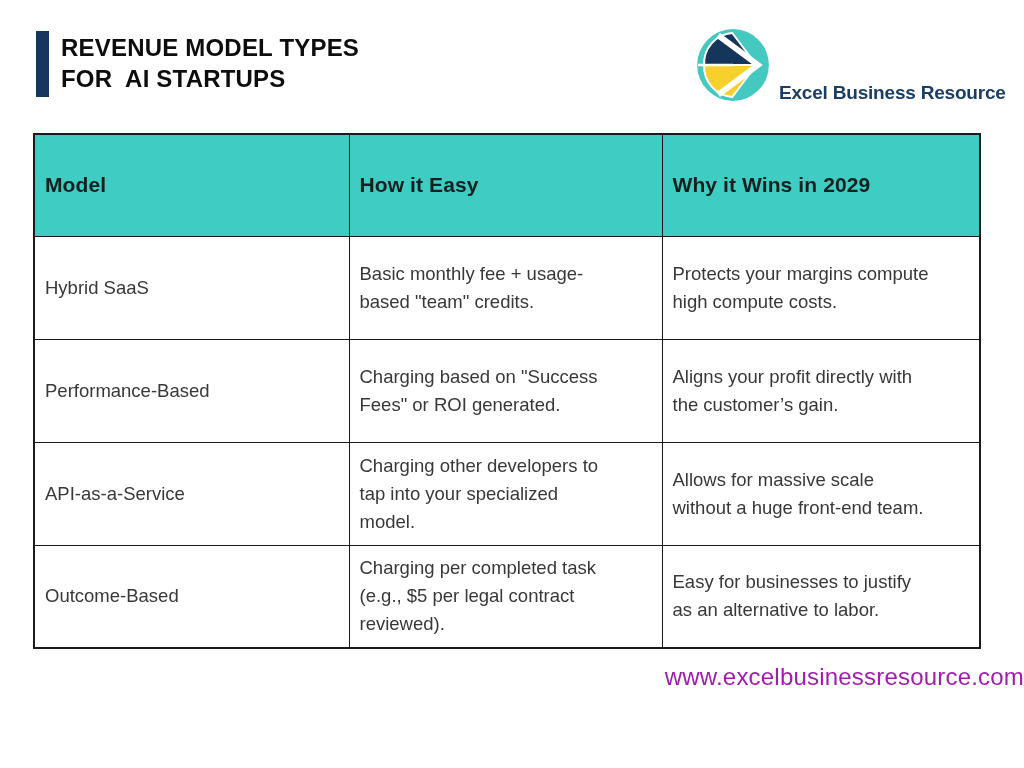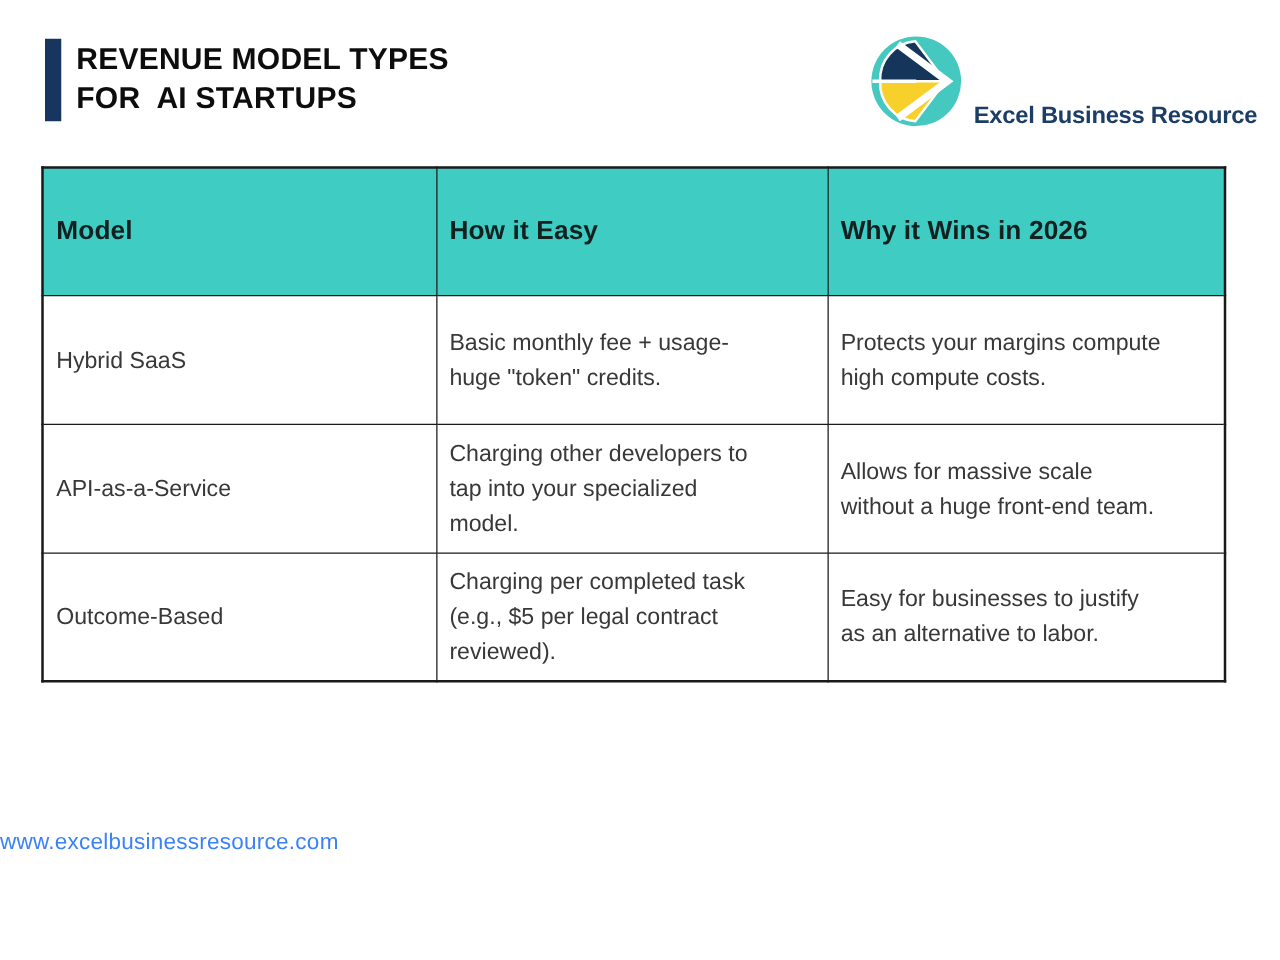--- a/index.html
+++ b/index.html
@@ -60,22 +60,22 @@
   .revenue-table td {
     height: 103px;
     font-size: 18.5px; font-weight: 400; color: #383838;
     line-height: 28px;
     white-space: pre-line;
   }
 
   
   .footer-url {
     position: absolute; left: 0; top: 663px; width: 1024px;
-    text-align: left;
-    font-size: 18px; color: #3b82f6; letter-spacing: 0.2px;
+    text-align: right;
+    font-size: 24px; color: #a21caf; letter-spacing: 0.2px;
   }
 </style>
 </head>
 <body>
 
 <div class="top-header">
   <div class="accent-bar"></div>
   <h1 class="page-title">REVENUE MODEL TYPES
 FOR  AI STARTUPS</h1>
 
@@ -94,30 +94,37 @@
 <table class="revenue-table">
   <colgroup>
     <col class="c1">
       <col class="c2">
       <col class="c3">
   </colgroup>
   <thead>
     <tr>
       <th>Model</th>
       <th>How it Easy</th>
-      <th>Why it Wins in 2026</th>
+      <th>Why it Wins in 2029</th>
     </tr>
   </thead>
   <tbody>
     <tr>
       <td>Hybrid SaaS</td>
       <td>Basic monthly fee + usage-
-huge "token" credits.</td>
+based "team" credits.</td>
       <td>Protects your margins compute
 high compute costs.</td>
+    </tr>
+    <tr>
+      <td>Performance-Based</td>
+      <td>Charging based on "Success
+Fees" or ROI generated.</td>
+      <td>Aligns your profit directly with
+the customer’s gain.</td>
     </tr>
     <tr>
       <td>API-as-a-Service</td>
       <td>Charging other developers to
 tap into your specialized
 model.</td>
       <td>Allows for massive scale
 without a huge front-end team.</td>
     </tr>
     <tr>

